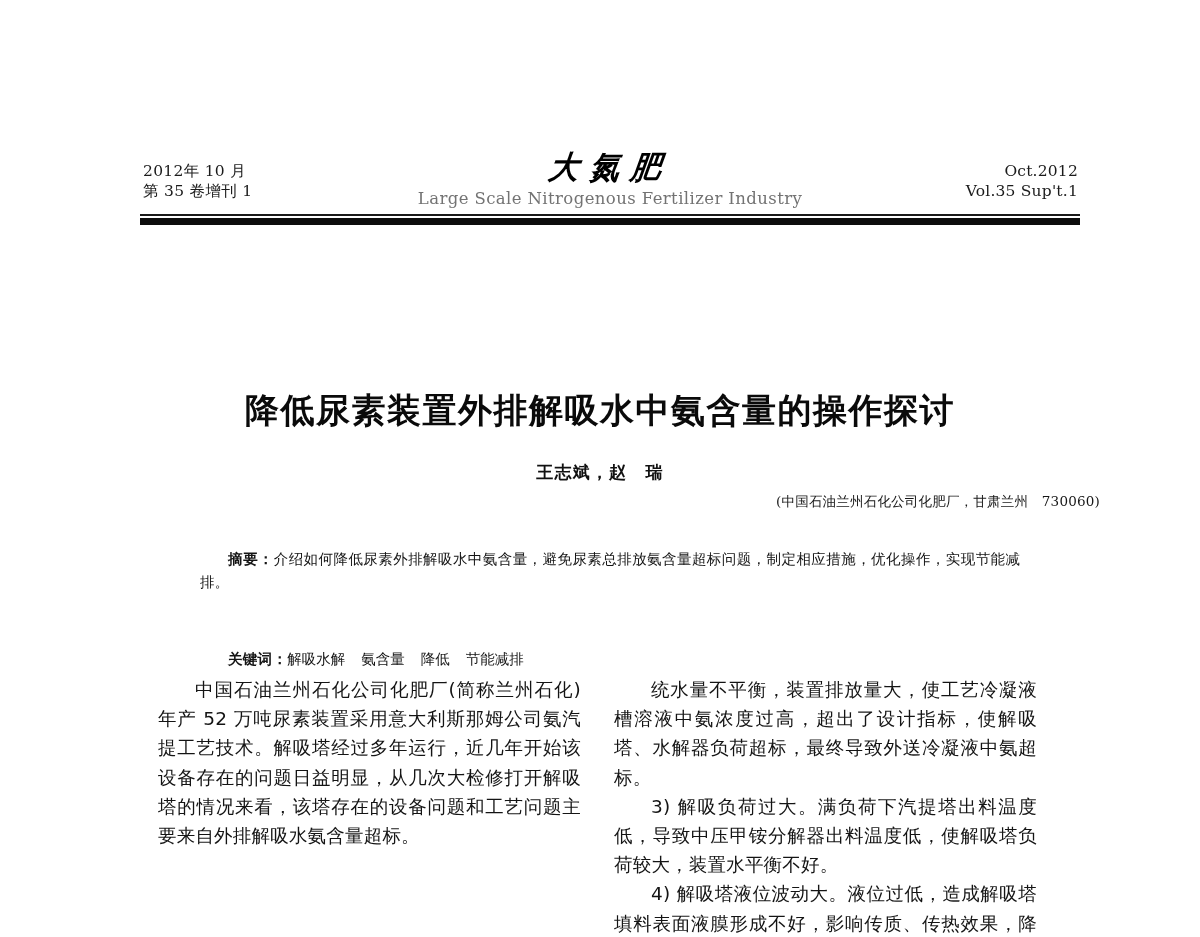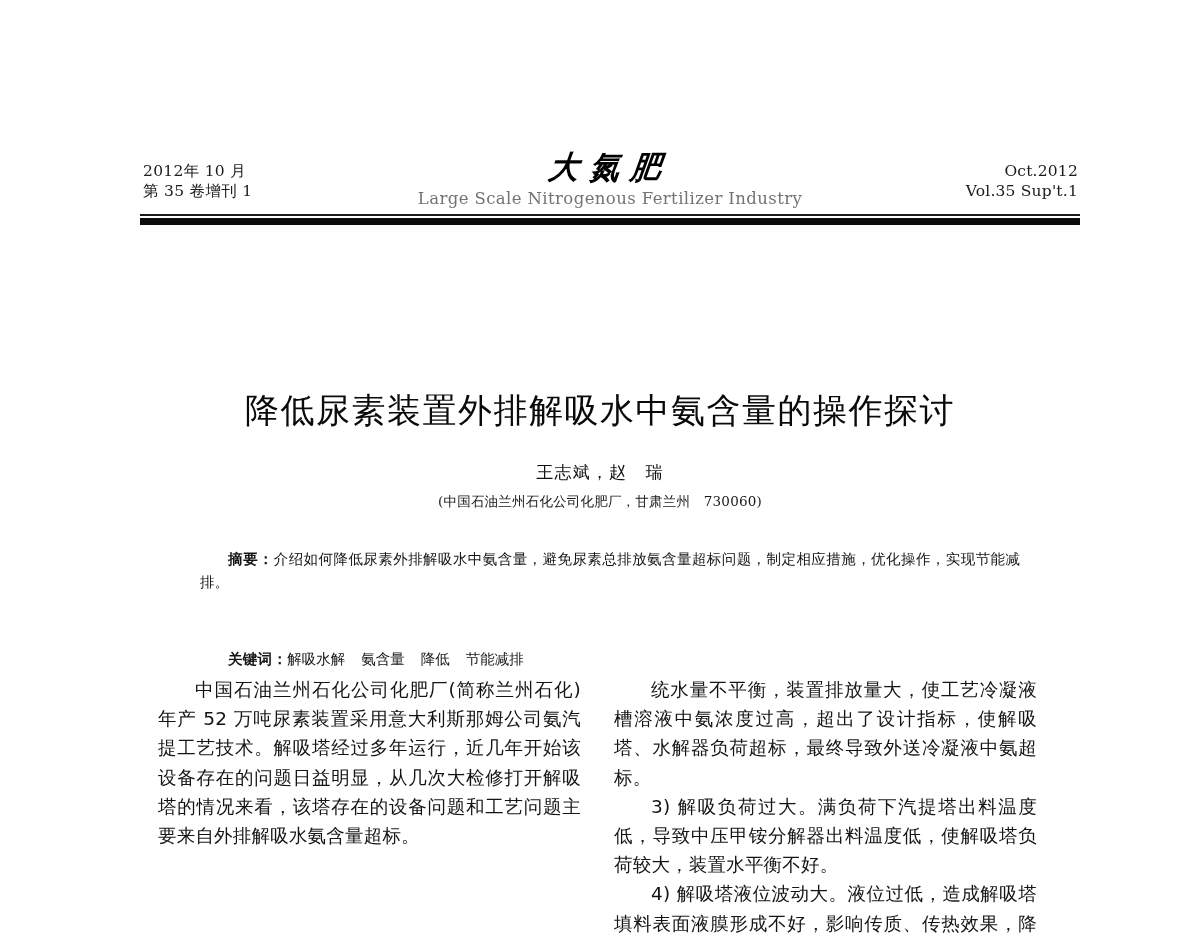--- a/index.html
+++ b/index.html
@@ -101,44 +101,44 @@
   }
 
   
   .title {
     position: absolute;
     left: 100px;
     top: 352px;
     width: 1000px;
     text-align: center;
     font-family: "DejaVu Sans", "Liberation Sans", sans-serif;
-    font-weight: normal;
+    font-weight: bold;
     font-size: 34px;
     letter-spacing: 1.5px;
     color: #0a0a0a;
     line-height: 1.2;
   }
   .authors {
     position: absolute;
     left: 100px;
     top: 446px;
     width: 1000px;
     text-align: center;
     font-family: "DejaVu Sans", "Liberation Sans", sans-serif;
-    font-weight: normal;
+    font-weight: bold;
     font-size: 17px;
     letter-spacing: 1.2px;
     color: #111;
   }
   .affiliation {
     position: absolute;
     left: 100px;
     top: 478px;
     width: 1000px;
-    text-align: center;
+    text-align: right;
     font-size: 13.5px;
     letter-spacing: 0.2px;
     color: #161616;
     font-family: "DejaVu Serif", "Liberation Serif", serif;
   }
 
   
   .abstract {
     position: absolute;
     left: 200px;

